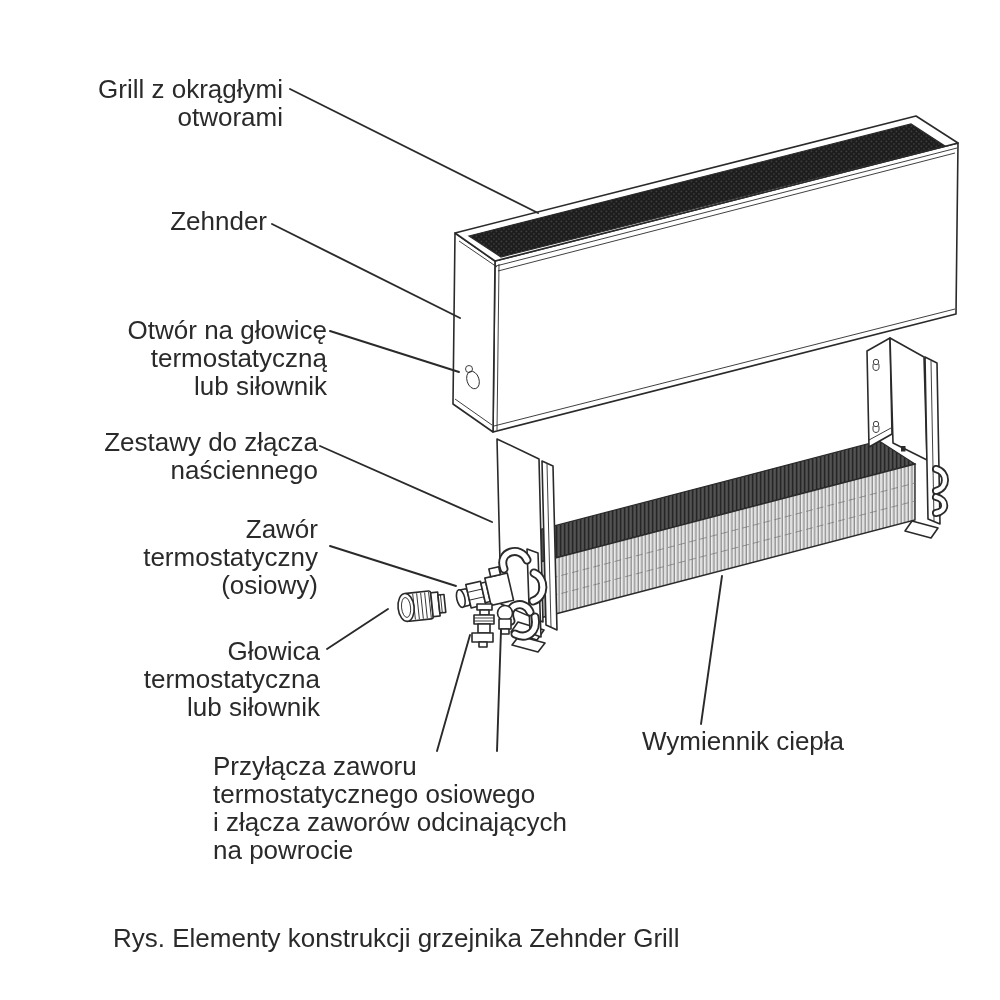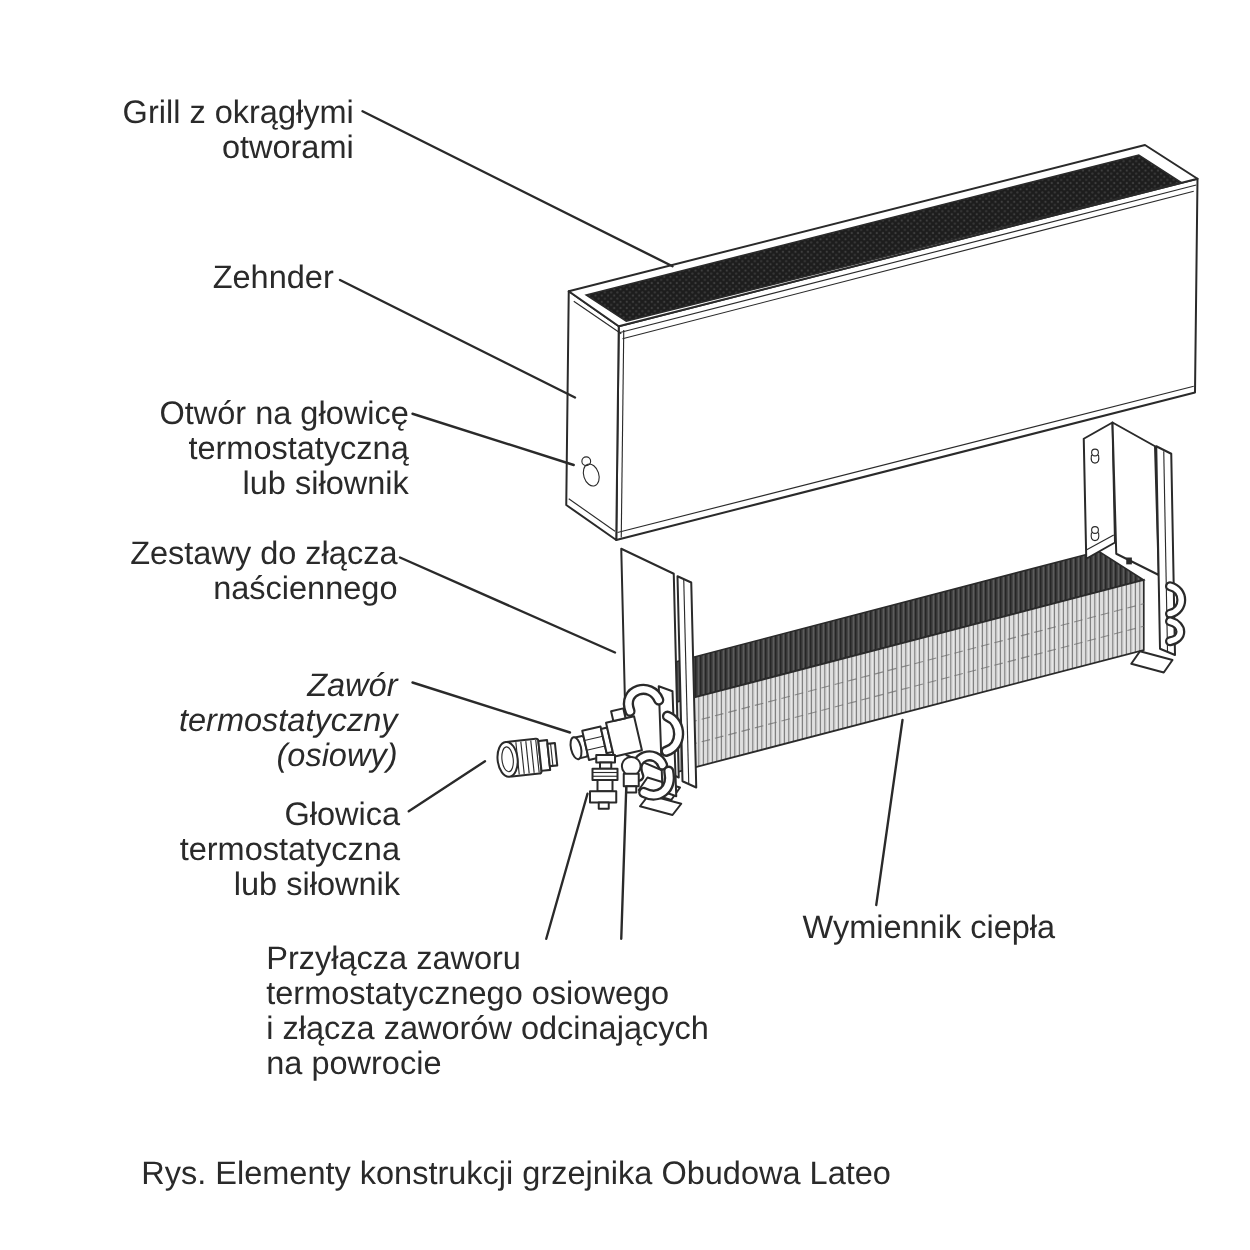--- a/index.html
+++ b/index.html
@@ -191,29 +191,29 @@
 
   <div class="lbl r" style="left:90px;top:207px;width:177px;">Zehnder</div>
 
   <div class="lbl r" style="left:90px;top:316px;width:237px;">Otwór na głowicę
 termostatyczną
 lub siłownik</div>
 
   <div class="lbl r" style="left:90px;top:428px;width:228px;">Zestawy do złącza
 naściennego</div>
 
-  <div class="lbl r" style="left:90px;top:534px;width:228px;font-style:italic;">Zawór
+  <div class="lbl r" style="left:90px;top:515px;width:228px;">Zawór
 termostatyczny
 (osiowy)</div>
 
   <div class="lbl r" style="left:90px;top:637px;width:230px;">Głowica
 termostatyczna
 lub siłownik</div>
 
   <div class="lbl" style="left:213px;top:752px;width:370px;">Przyłącza zaworu
 termostatycznego osiowego
 i złącza zaworów odcinających
 na powrocie</div>
 
   <div class="lbl" style="left:632px;top:727px;width:260px;margin-left:10px;">Wymiennik ciepła</div>
 
-  <div class="caption" style="left:113px;top:923px;width:640px;">Rys. Elementy konstrukcji grzejnika Obudowa Lateo</div>
+  <div class="caption" style="left:113px;top:923px;width:640px;">Rys. Elementy konstrukcji grzejnika Zehnder Grill</div>
 </div>
 
 </body></html>

